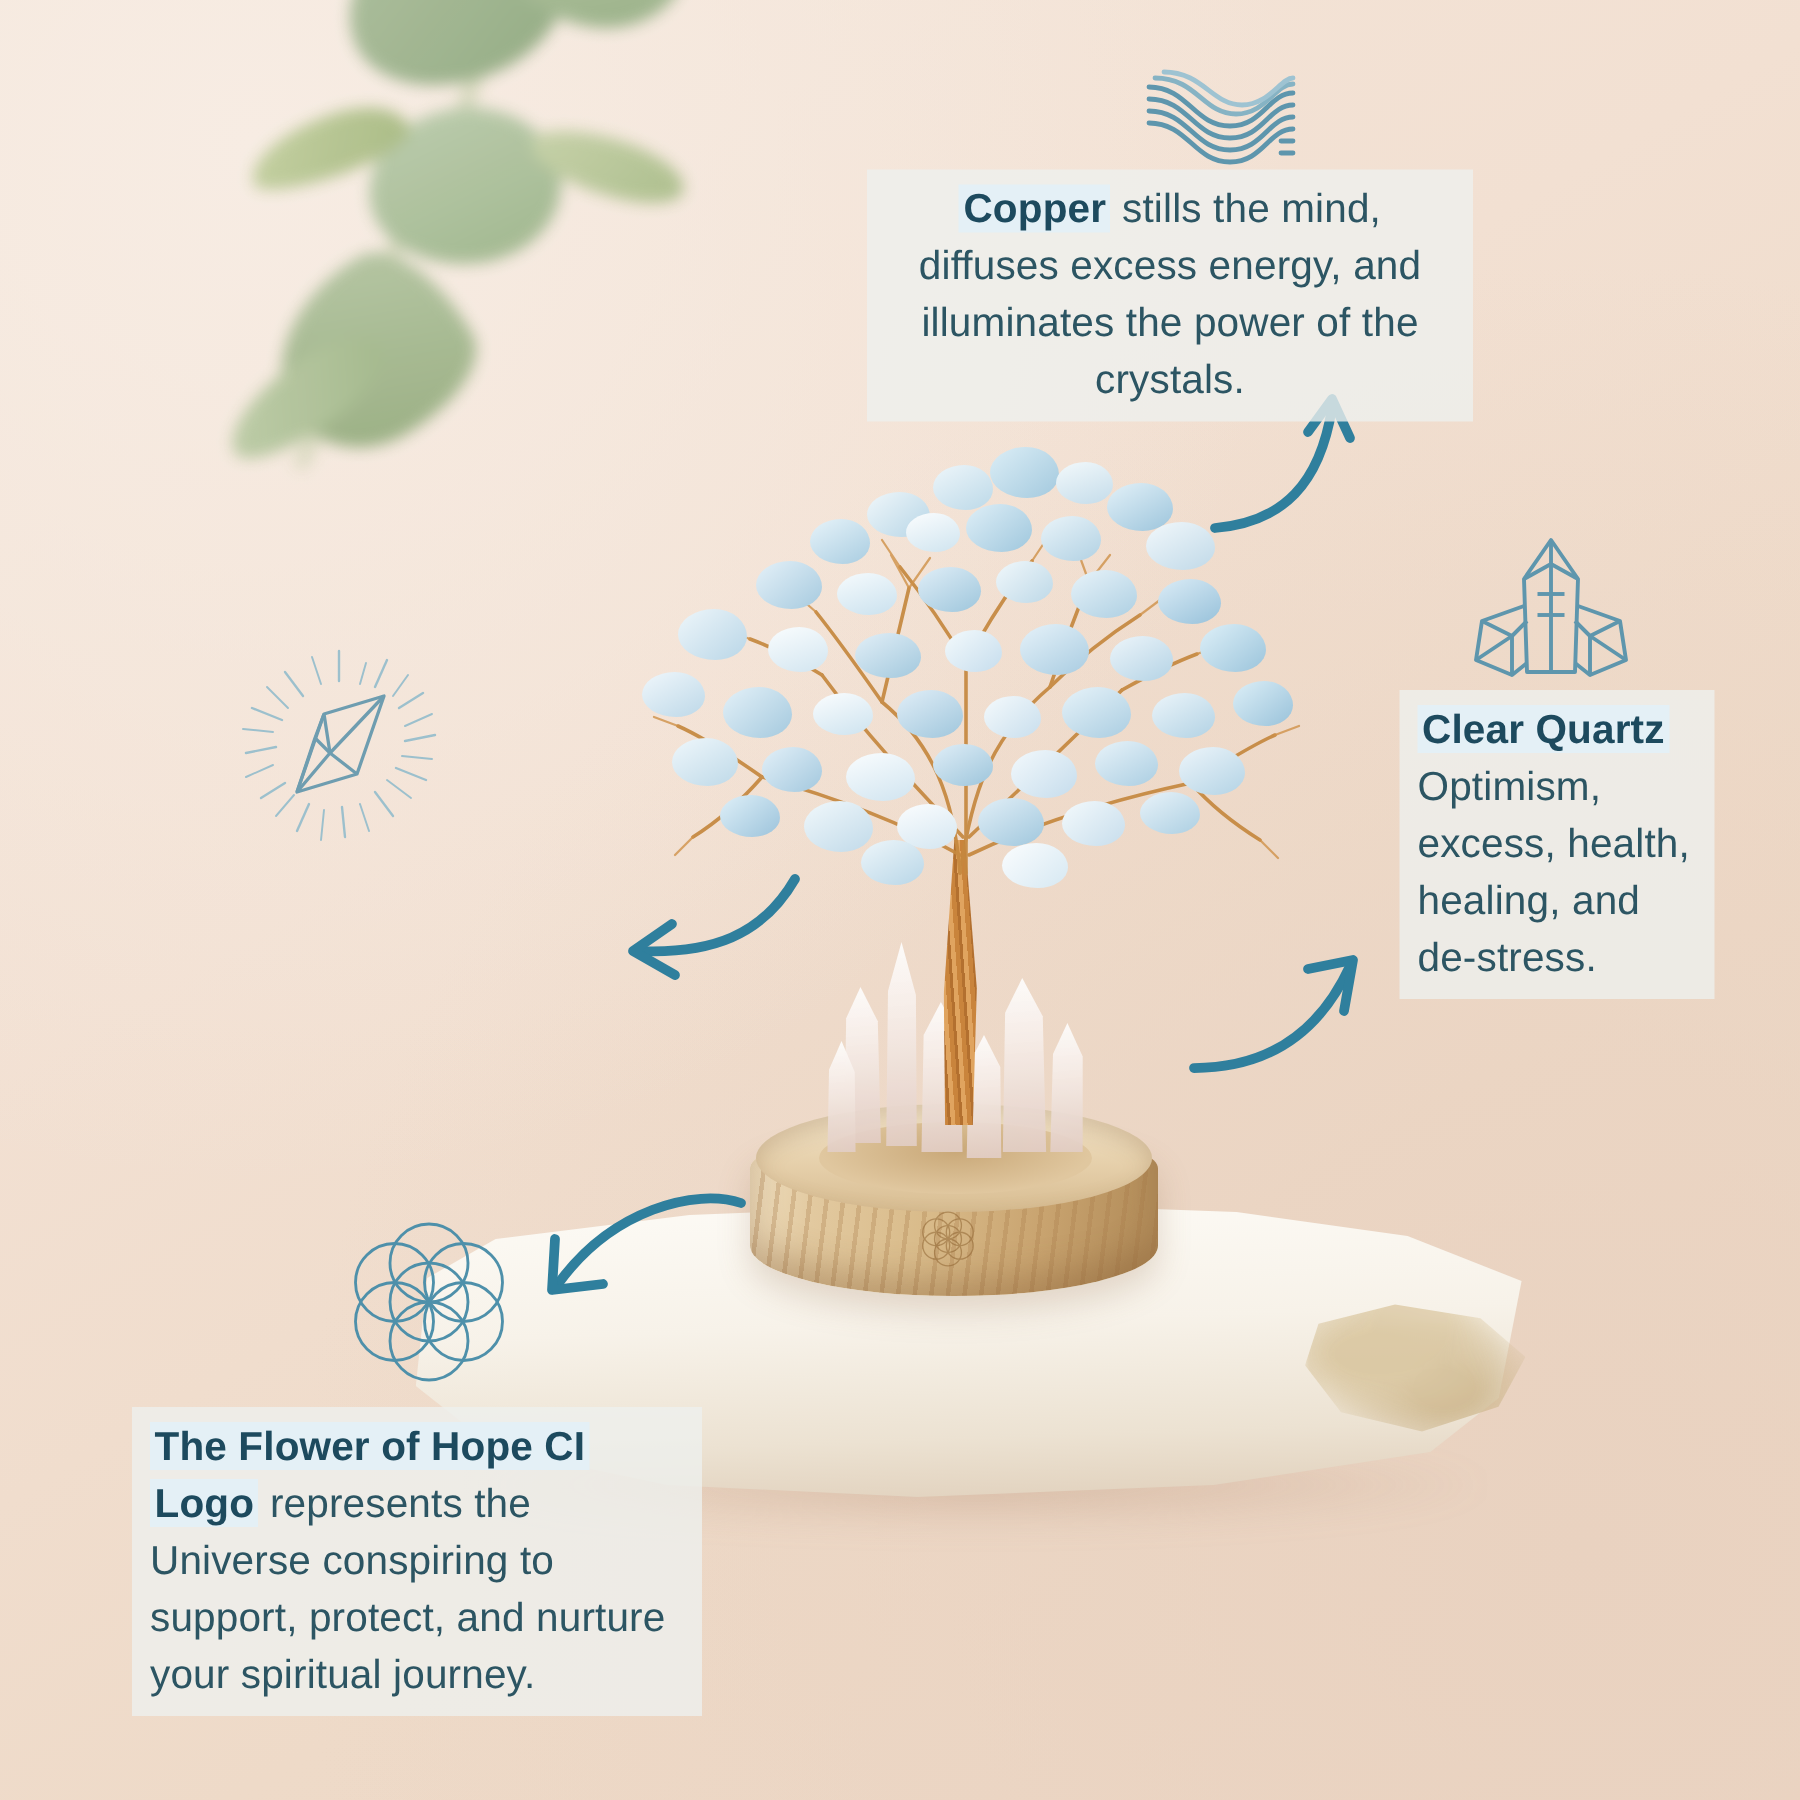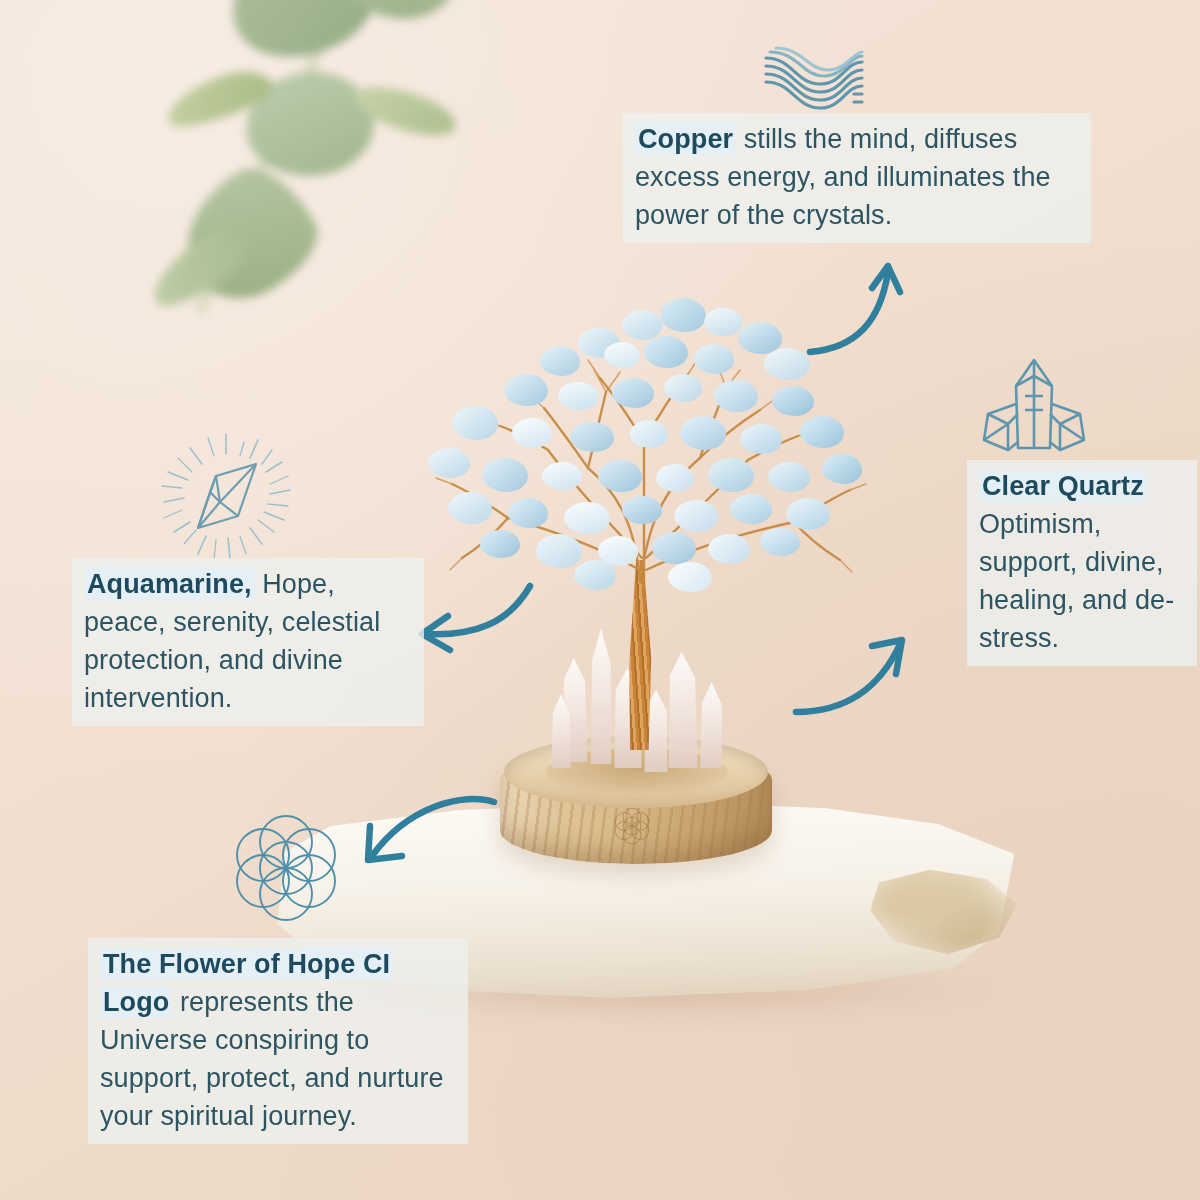--- a/index.html
+++ b/index.html
@@ -97,22 +97,22 @@
     letter-spacing:.1px;
     padding:7px 12px 9px 12px;
     box-sizing:border-box;
   }
   .note b{
     color:#1d4a5e;font-weight:bold;
     background:#e4f0f6;
     padding:1px 3px;
     box-decoration-break:clone;-webkit-box-decoration-break:clone;
   }
-  #note-copper{left:578px;top:113px;width:468px;text-align:left;margin-left:45px;}
-  #note-quartz{left:967px;top:460px;width:230px;}
+  #note-copper{left:578px;top:113px;width:404px;text-align:center;}
+  #note-quartz{left:933px;top:460px;width:210px;}
   #note-aqua{left:72px;top:558px;width:352px;}
   #note-flower{left:88px;top:938px;width:380px;}
 
   
   .icon{position:absolute;}
 
   
   .arrow{position:absolute;}
 </style>
 </head>
@@ -361,24 +361,21 @@
       <path d="M18 42 L16 76 L50 72" stroke-linejoin="round"></path>
     </g>
   </svg>
 
   <div class="note" id="note-copper">
     <b>Copper</b><span> stills the mind, diffuses excess energy, and illuminates the power of the crystals.</span>
   </div>
 
   <div class="note" id="note-quartz">
     <b>Clear Quartz</b><br>
-    <span>Optimism, support, divine, healing, and de-stress.</span>
-  </div>
-
-  <div class="note" id="note-aqua">
-    <b>Aquamarine,</b><span>  Hope, peace, serenity, celestial protection, and divine intervention.</span>
-  </div>
+    <span>Optimism, excess, health, healing, and de-stress.</span>
+  </div>
+
 
   <div class="note" id="note-flower">
     <b>The Flower of Hope CI Logo</b><span> represents the Universe conspiring to support, protect, and nurture your spiritual journey.</span>
   </div>
 
 </div>
 
 </body></html>

